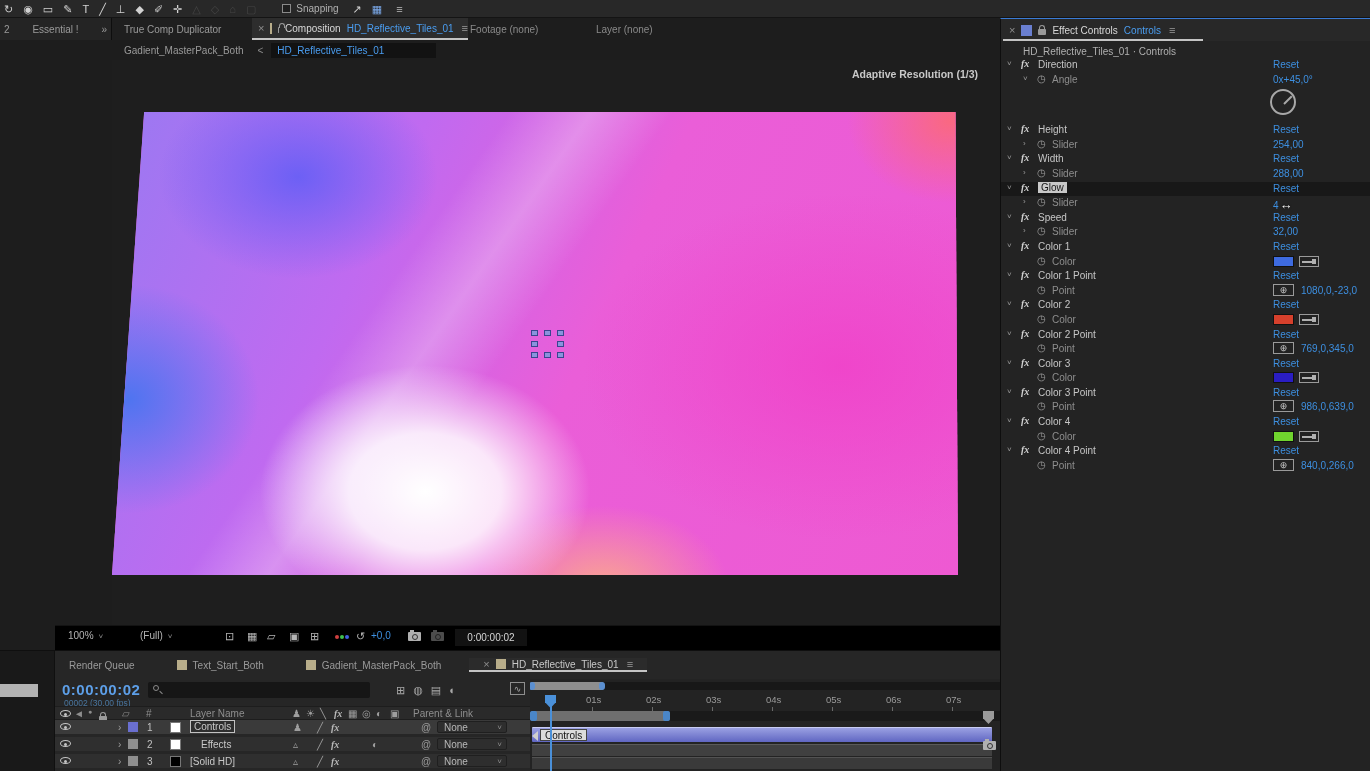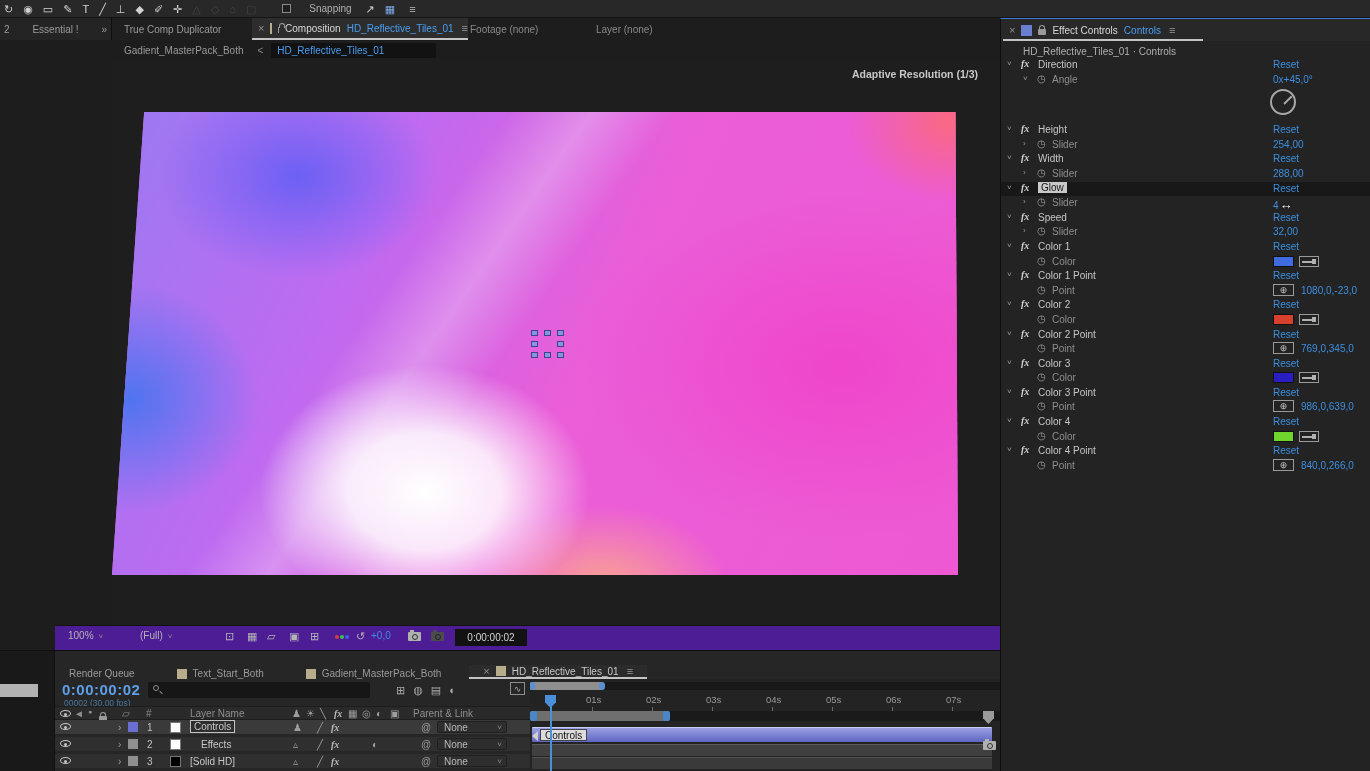--- a/index.html
+++ b/index.html
@@ -6,21 +6,21 @@
   .app{position:relative;width:1370px;height:771px;overflow:hidden;background:#1d1d1d;
        font-family:"Liberation Sans",sans-serif;font-size:10px;color:#b8b8b8;}
   .app *{box-sizing:border-box;}
 
   
   #topbar{position:absolute;left:0;top:0;width:1370px;height:18px;background:#282828;
           border-bottom:1px solid #141414;display:flex;align-items:center;}
   #tool-strip{display:flex;gap:10px;padding-left:4px;align-items:center;}
   .tool{font-size:11px;color:#d2d2d2;line-height:16px;}
   .tool.ghost{color:#454545;}
-  #snap{display:flex;align-items:center;gap:18px;margin-left:26px;color:#b0b0b0;}
+  #snap{display:flex;align-items:center;gap:5px;margin-left:26px;color:#b0b0b0;}
   .checkbox{width:9px;height:9px;border:1px solid #8a8a8a;background:#1e1e1e;display:inline-block;}
   #post-icons{display:flex;gap:10px;margin-left:14px;}
   #post-icons .tool:last-child{color:#7aa8e8;}
   #ws-tabs{margin-left:auto;display:flex;gap:27px;align-items:center;}
   .ws{color:#aeaeae;font-size:10.5px;}
   .ws.active{color:#4a9df0;}
   .wsmenu{margin:0 8px 0 14px;color:#bdbdbd;font-size:11px;}
 
   
   #ess-tab{position:absolute;left:0;top:18px;width:112px;height:22px;background:#242424;
@@ -72,41 +72,41 @@
       linear-gradient(125deg, rgba(255,255,255,0) 34%, rgba(255,255,255,.28) 41%, rgba(255,255,255,0) 48%),
       radial-gradient(ellipse 28% 45% at 2% 62%, #4f74f0 0%, rgba(79,116,240,0) 55%),
       radial-gradient(ellipse 30% 40% at 22% 14%, rgba(105,95,245,.95) 0%, rgba(105,95,245,0) 55%),
       radial-gradient(ellipse 22% 32% at 99% 2%, rgba(250,105,125,.95) 0%, rgba(250,105,125,0) 55%),
       radial-gradient(ellipse 42% 52% at 86% 55%, rgba(240,64,200,.8) 0%, rgba(240,64,200,0) 72%),
       linear-gradient(115deg, #9a79f2 0%, #c06af0 30%, #ea5ed8 55%, #ee59d2 100%);}
   #sel-handles{position:absolute;left:419px;top:218px;width:34px;height:29px;}
   .handle{position:absolute;width:7px;height:6px;background:#8a93dd;border:1px solid #39458f;}
 
   
-  #viewer-bar{position:absolute;left:55px;top:625px;width:945px;height:25px;background:#4c1d95;
+  #viewer-bar{position:absolute;left:55px;top:625px;width:945px;height:25px;background:#000000;
            border-top:1px solid #131313;}
   #viewer-bar .vit{position:absolute;top:4px;color:#b4b4b4;}
   .ddchev{font-size:8px;color:#8e8e8e;margin-left:5px;}
   .vicon{font-size:11px;color:#b4b4b4;}
   .vicon.hl{color:#7aa8e8;}
   .rgbdots span{display:inline-block;width:4px;height:4px;border-radius:50%;margin-right:1px;}
   .camicon{position:absolute;top:6px;width:13px;height:9px;background:#b0b0b0;border-radius:1px;}
   .camicon::before{content:"";position:absolute;left:4px;top:2px;width:4px;height:4px;border:1px solid #333;border-radius:50%;}
   .camicon::after{content:"";position:absolute;top:-2px;left:2px;width:4px;height:2px;background:#b0b0b0;}
   .camicon.dim{background:#4c4c4c;}
   .camicon.dim::before{border-color:#222;}
   .camicon.dim::after{background:#4c4c4c;}
   #vb-time{position:absolute;left:400px;top:3px;width:72px;height:17px;background:#121212;
            color:#d6d6d6;text-align:center;line-height:17px;}
 
   
   #timeline{position:absolute;left:0;top:650px;width:1000px;height:121px;background:#262626;border-top:1px solid #0f0f0f;}
   #tl-leftstrip{position:absolute;left:0;top:0;width:55px;height:121px;background:#191919;border-right:1px solid #101010;}
   #lstrip-bar{position:absolute;left:0;top:33px;width:38px;height:13px;background:#b2b2b2;}
-  #tl-tabs{position:absolute;left:55px;top:0;height:28px;display:flex;align-items:flex-end;}
+  #tl-tabs{position:absolute;left:55px;top:0;height:28px;display:flex;align-items:center;}
   .tltab{display:flex;align-items:center;gap:6px;padding:0 14px;margin-right:14px;color:#9a9a9a;}
   .tltab.active{color:#c8c8c8;background:#2b2b2b;border-bottom:2px solid #c4c4c4;}
   .tswatch{width:10px;height:10px;background:#b8ad8a;display:inline-block;}
   #tl-time{position:absolute;left:62px;top:30px;font-size:15px;font-weight:bold;color:#5d9fe8;letter-spacing:.5px;}
   #tl-frames{position:absolute;left:64px;top:47px;font-size:8.5px;color:#49759e;}
   #tl-search{position:absolute;left:148px;top:31px;width:222px;height:16px;background:#161616;border-radius:2px;}
   .magicon{position:absolute;left:5px;top:3px;width:6px;height:6px;border:1.2px solid #8a8a8a;border-radius:50%;}
   .magicon::after{content:"";position:absolute;left:5px;top:6px;width:4px;height:1.2px;background:#8a8a8a;transform:rotate(45deg);}
   #tl-icons{position:absolute;left:396px;top:33px;display:flex;gap:8px;}
   .tlicon{color:#a8a8a8;font-size:11px;}

